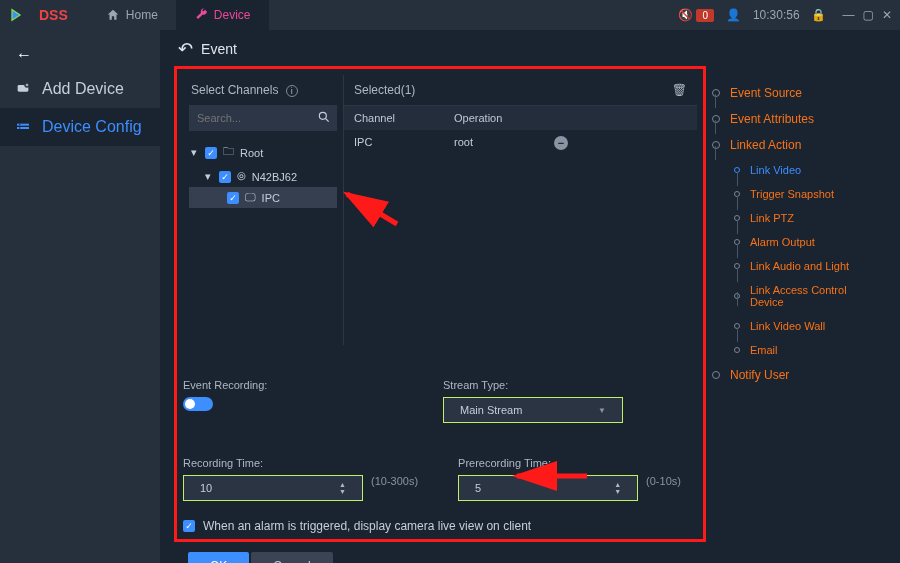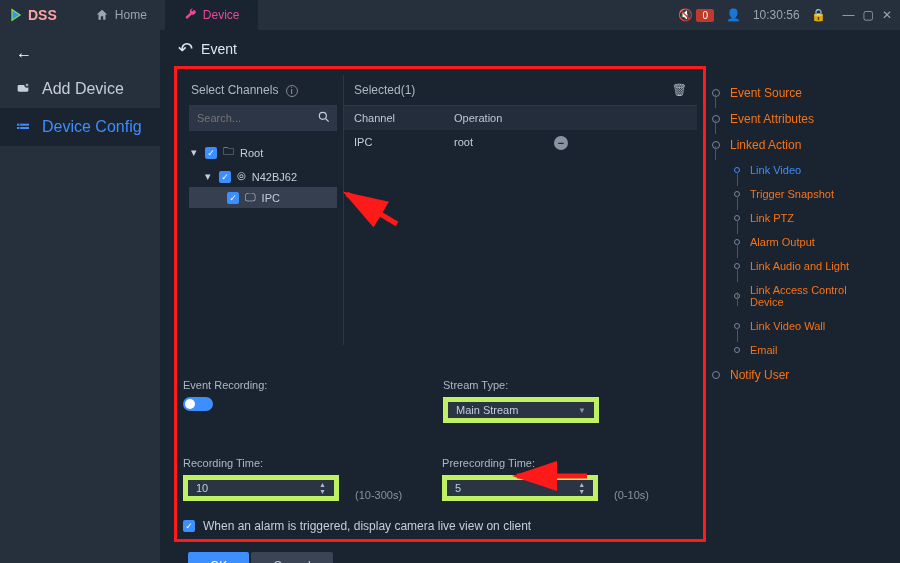--- a/index.html
+++ b/index.html
@@ -1,18 +1,18 @@
 <!DOCTYPE html>
 <html><head>
 <meta charset="utf-8">
 <style>
 *{box-sizing:border-box;margin:0;padding:0;font-family:-apple-system,BlinkMacSystemFont,"Segoe UI",Arial,sans-serif}
 body{background:#1a2330;color:#c5ced9;width:900px;height:563px;overflow:hidden;font-size:12px}
 .topbar{height:30px;background:#262f3c;display:flex;align-items:center;padding:0 8px}
-.logo{display:flex;align-items:flex-end;font-weight:bold;font-size:14px;color:#fca5a5;gap:4px}
+.logo{display:flex;align-items:flex-end;font-weight:bold;font-size:14px;color:#ef4444;gap:15px}
 .logo-icon{width:16px;height:16px}
 .tabs{display:flex;margin-left:20px;height:100%}
 .tab{display:flex;align-items:center;padding:0 18px;gap:6px;color:#9aa5b5;cursor:pointer;font-size:12px}
 .tab.active{background:#1a2330;color:#ec4899}
 .tab-icon{width:14px;height:14px}
 .topbar-right{margin-left:auto;display:flex;align-items:center;gap:12px;color:#9aa5b5}
 .badge-0{background:#c0392b;color:#fff;padding:1px 6px;font-size:10px;border-radius:2px}
 .win-btns{display:flex;gap:8px;margin-left:4px}
 .main{display:flex;height:calc(100% - 30px)}
 .sidebar{width:160px;background:#262f3c;padding-top:6px}
@@ -46,23 +46,23 @@
 .col-org{width:100px}
 .col-op{flex:1}
 .tbl-row{display:flex;font-size:11px}
 .tbl-row>div{padding:6px 10px}
 .minus{width:14px;height:14px;border-radius:50%;background:#8893a3;color:#1a2330;display:inline-flex;align-items:center;justify-content:center;font-size:11px;font-weight:bold}
 .form-row{display:flex;gap:40px;margin-top:34px}
 .form-col{display:flex;flex-direction:column;gap:6px}
 .form-label{font-size:11px;color:#aeb7c4}
 .toggle{width:30px;height:14px;background:#3d8eff;border-radius:8px;position:relative}
 .toggle::after{content:"";width:10px;height:10px;background:#fff;border-radius:50%;position:absolute;top:2px;left:2px}
-.select,.numbox{background:#2a3443;border:5px solid #bef264;color:#c5ced9;height:26px;padding:0 8px;font-size:11px;display:flex;align-items:center;justify-content:space-between;width:156px}
+.select,.numbox{background:#2a3443;border:1px solid #bef264;color:#c5ced9;height:26px;padding:0 16px;font-size:11px;display:flex;align-items:center;justify-content:space-between;width:180px}
 .select .dd{font-size:8px;color:#8893a3}
-.num-wrap{display:flex;align-items:flex-end;gap:16px}
+.num-wrap{display:flex;align-items:flex-start;gap:8px}
 .spin{display:flex;flex-direction:column;font-size:7px;color:#aeb7c4;line-height:7px}
 .hint{font-size:11px;color:#8893a3}
 .check-row{display:flex;align-items:center;gap:8px;margin-top:18px}
 .steps{width:180px;padding:14px 6px 0 6px}
 .step{display:flex;align-items:center;gap:10px;padding:6px 0;font-size:12px;color:#f97316;position:relative}
 .step.sub{padding-left:22px;font-size:11px}
 .dot{width:8px;height:8px;border:1.5px solid #7a8597;border-radius:50%;flex-shrink:0}
 .step.sub .dot{width:6px;height:6px}
 .step.sub.active{color:#3d8eff}
 .step.sub.active .dot{border-color:#3d8eff}

